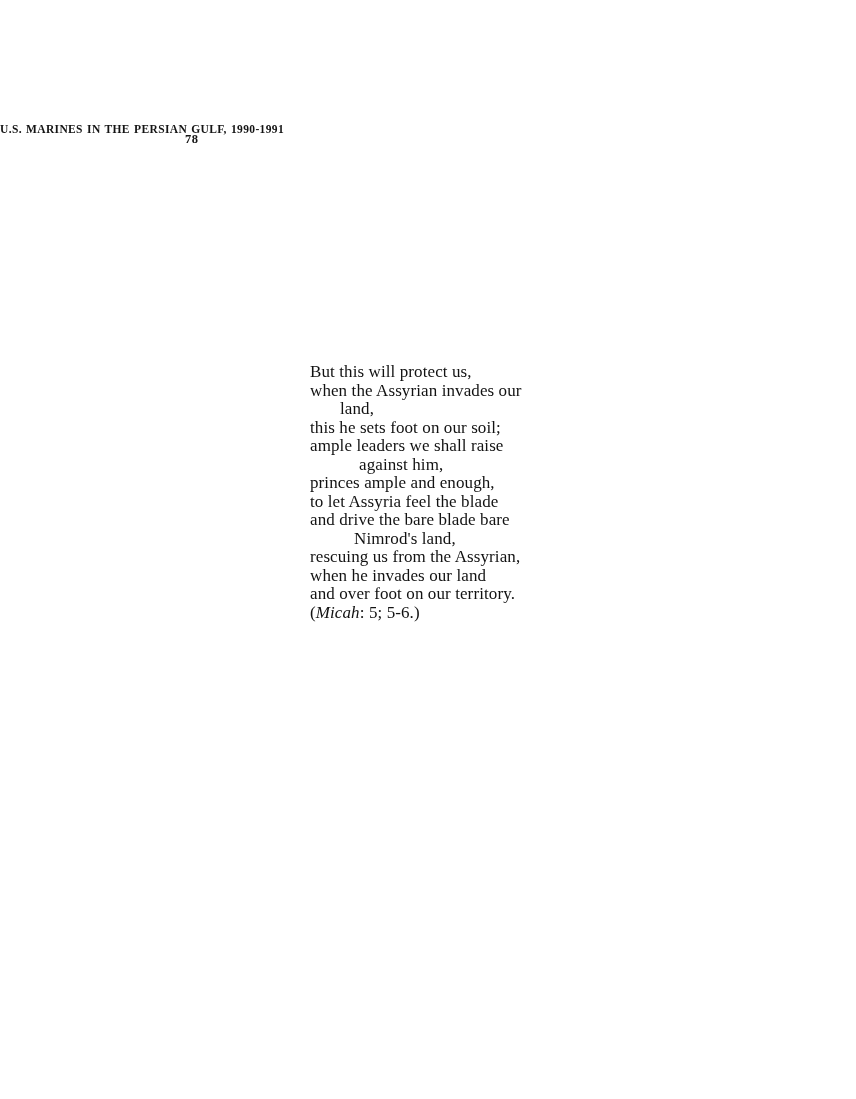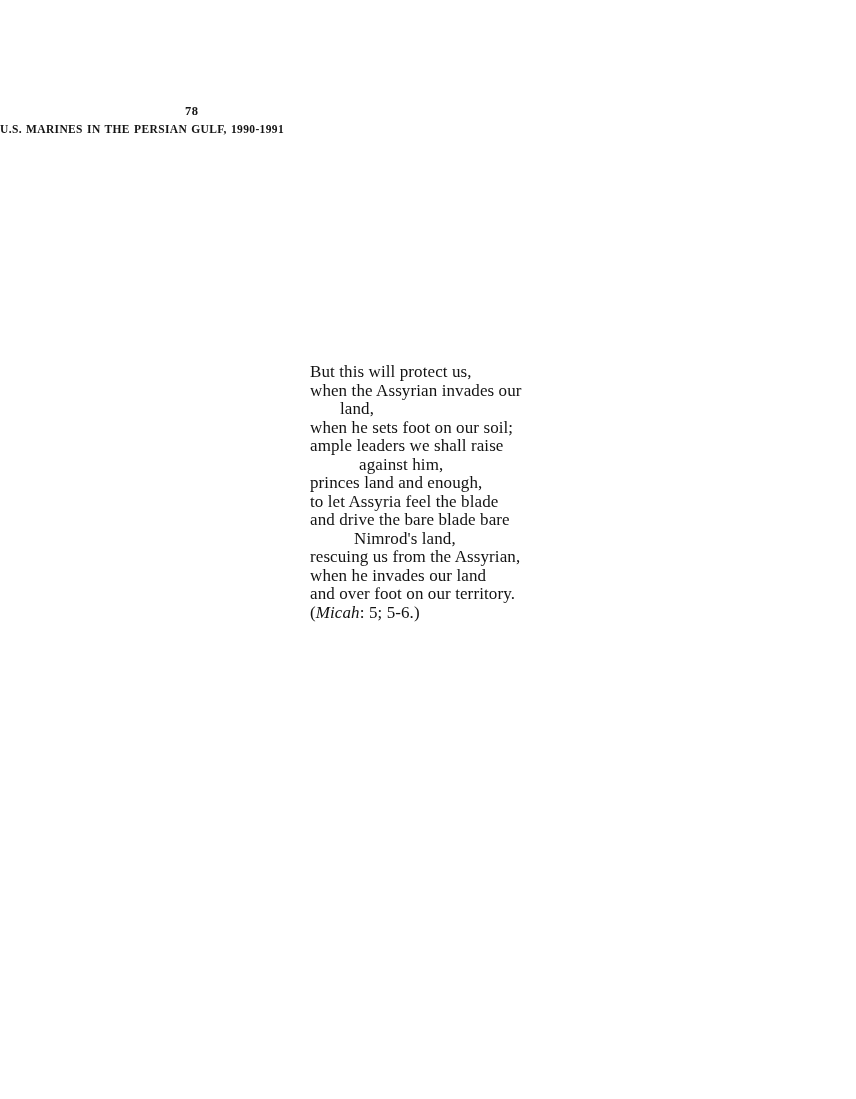--- a/index.html
+++ b/index.html
@@ -16,21 +16,21 @@
     color: #121212;
   }
   .page {
     position: absolute;
     inset: 0;
     background: #ffffff;
   }
   .page-number {
     position: absolute;
     left: 185px;
-    top: 104px;
+    top: 132px;
     font-size: 12.5px;
     font-weight: bold;
     letter-spacing: 0.5px;
     color: #141414;
   }
   .running-header {
     position: absolute;
     top: 123px;
     left: 0;
     width: 697px;            
@@ -65,24 +65,24 @@
 <div class="page">
 
   <div class="page-number">78</div>
 
   <div class="running-header">U.S. MARINES IN THE PERSIAN GULF, 1990-1991</div>
 
   <div class="poem">
     <div class="poem-line">But this will protect us,</div>
     <div class="poem-line">when the Assyrian invades our</div>
     <div class="poem-line ind-a">land,</div>
-    <div class="poem-line">when he sets foot on our soil;</div>
+    <div class="poem-line">this he sets foot on our soil;</div>
     <div class="poem-line">ample leaders we shall raise</div>
     <div class="poem-line ind-b">against him,</div>
-    <div class="poem-line">princes land and enough,</div>
+    <div class="poem-line">princes ample and enough,</div>
     <div class="poem-line">to let Assyria feel the blade</div>
     <div class="poem-line">and drive the bare blade bare</div>
     <div class="poem-line ind-c">Nimrod's land,</div>
     <div class="poem-line">rescuing us from the Assyrian,</div>
     <div class="poem-line">when he invades our land</div>
     <div class="poem-line">and over foot on our territory.</div>
     <div class="poem-line"><span>(</span><span class="italic">Micah</span><span>: 5; 5-6.)</span></div>
   </div>
 
 </div>

